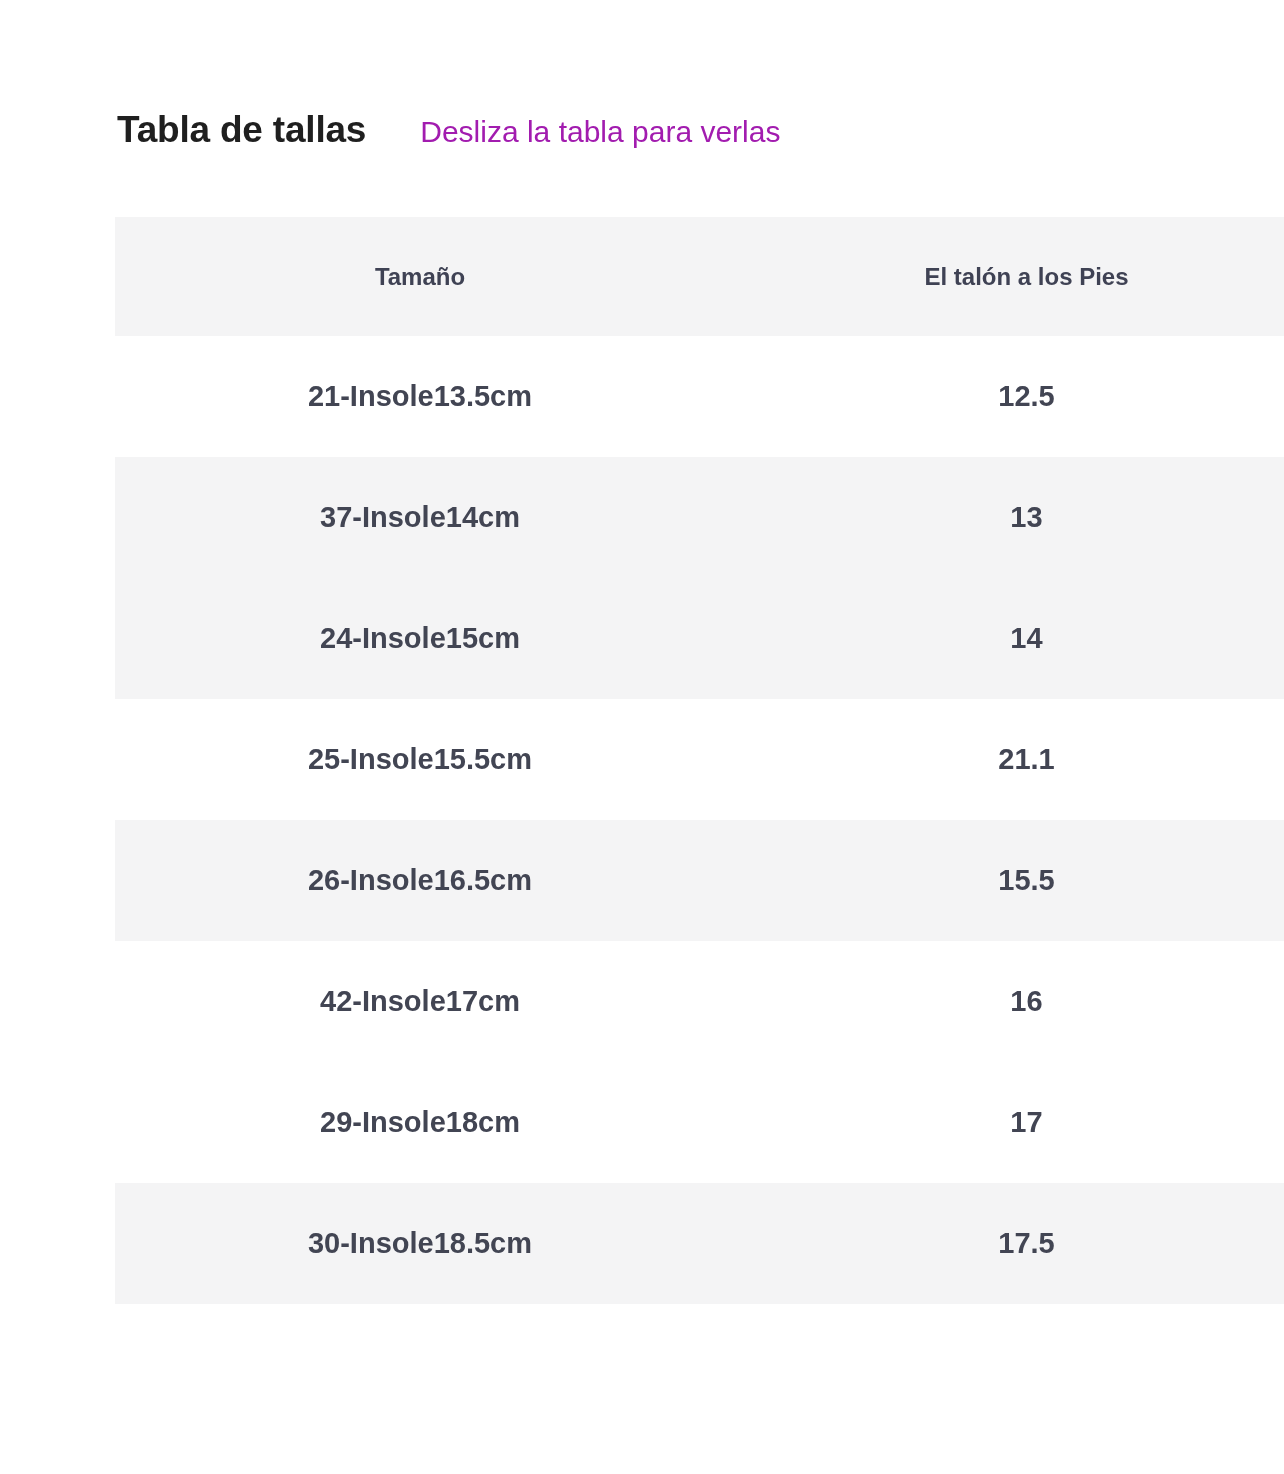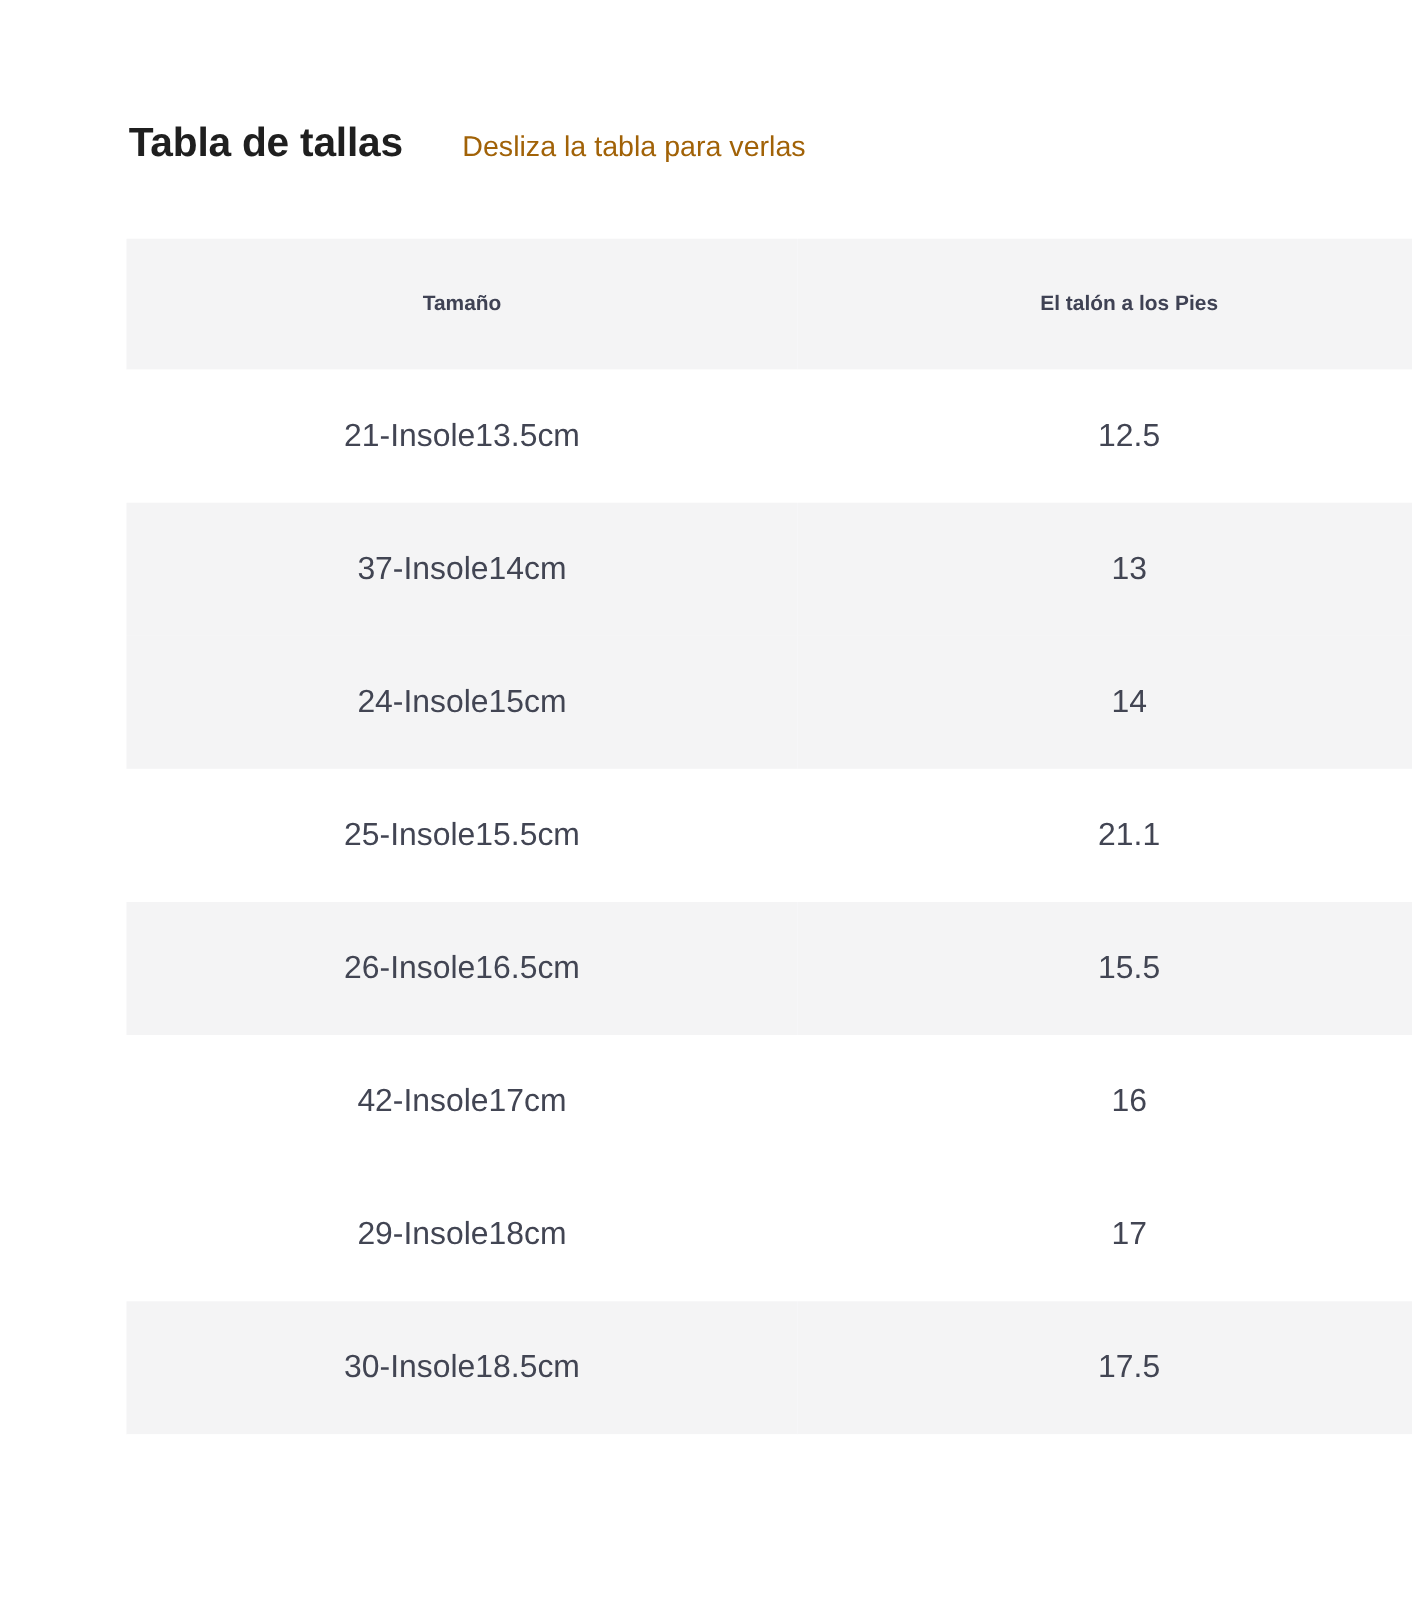--- a/index.html
+++ b/index.html
@@ -30,23 +30,23 @@
   .title {
     font-size: 37px;
     font-weight: 700;
     color: #1f1f1f;
     letter-spacing: -0.2px;
     line-height: 1.1;
     white-space: nowrap;
   }
 
   .subtitle {
-    font-size: 26px;
+    font-size: 30px;
     font-weight: 400;
-    color: #a16207;
+    color: #a21caf;
     margin-left: 38px;
     line-height: 1.1;
     white-space: nowrap;
   }
 
   
   .table-wrap {
     position: absolute;
     top: 137px;
     left: 35px;
@@ -61,32 +61,32 @@
     table-layout: fixed;
   }
 
   table.size-table col.c1 { width: 610px; }
   table.size-table col.c2 { width: 603px; }
 
   table.size-table th {
     height: 119px;
     background: #f4f4f5;
     color: #3f4254;
-    font-size: 19px;
+    font-size: 24px;
     font-weight: 700;
     text-align: center;
     vertical-align: middle;
     white-space: nowrap;
   }
 
   table.size-table td {
     height: 121px;
     color: #424553;
     font-size: 29px;
-    font-weight: 400;
+    font-weight: 700;
     text-align: center;
     vertical-align: middle;
     white-space: nowrap;
   }
 
   table.size-table tbody tr.odd  td { background: #ffffff; }
   table.size-table tbody tr.even td { background: #f4f4f5; }
 </style>
 </head>
 <body>

